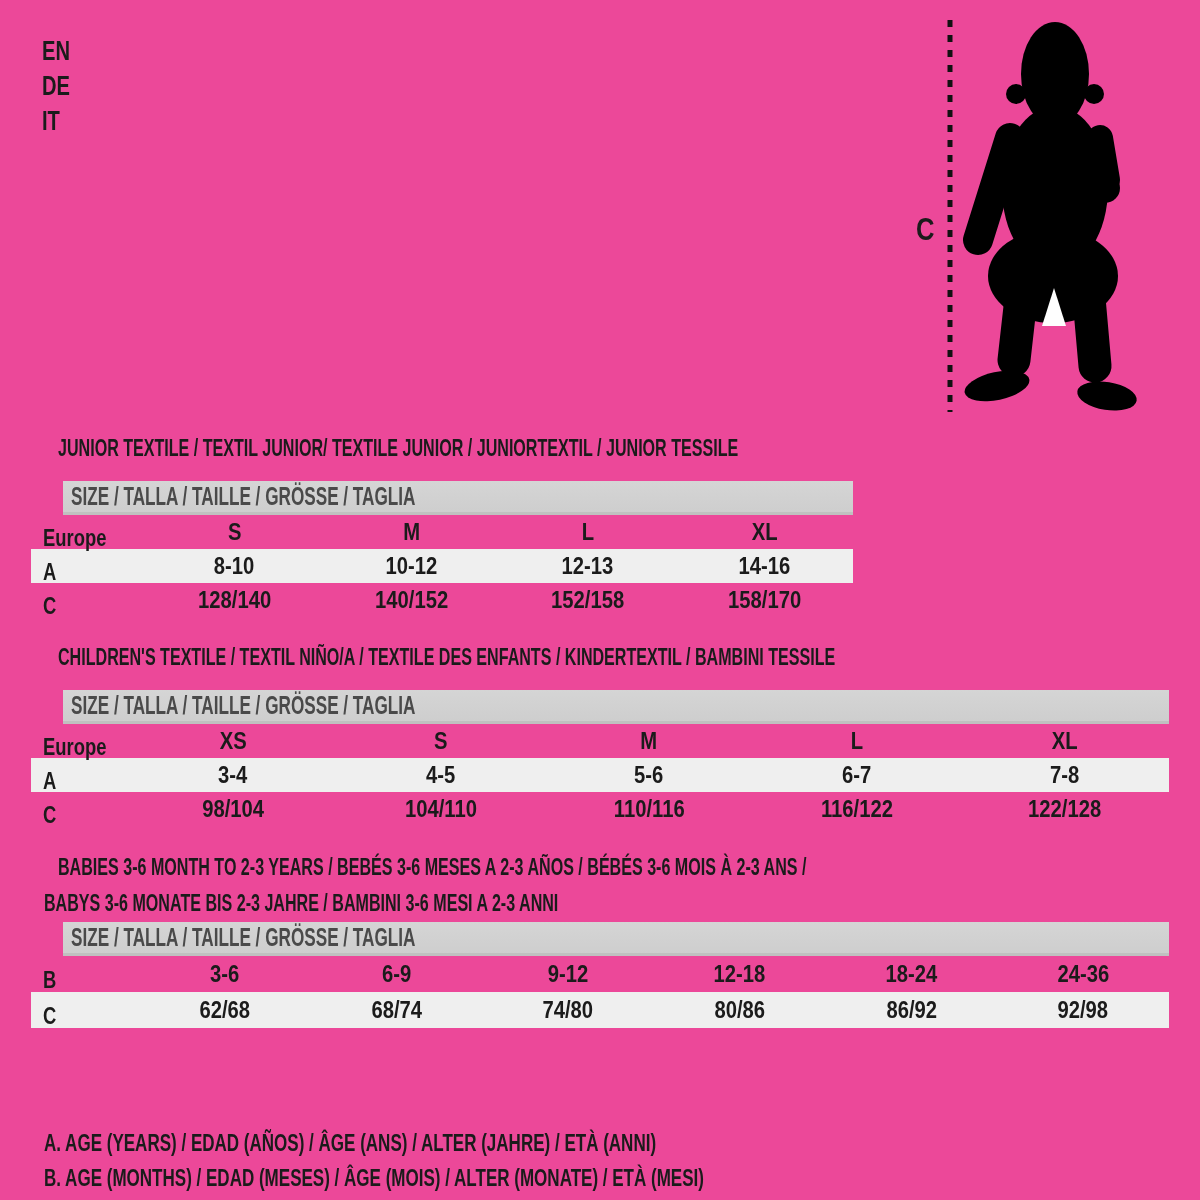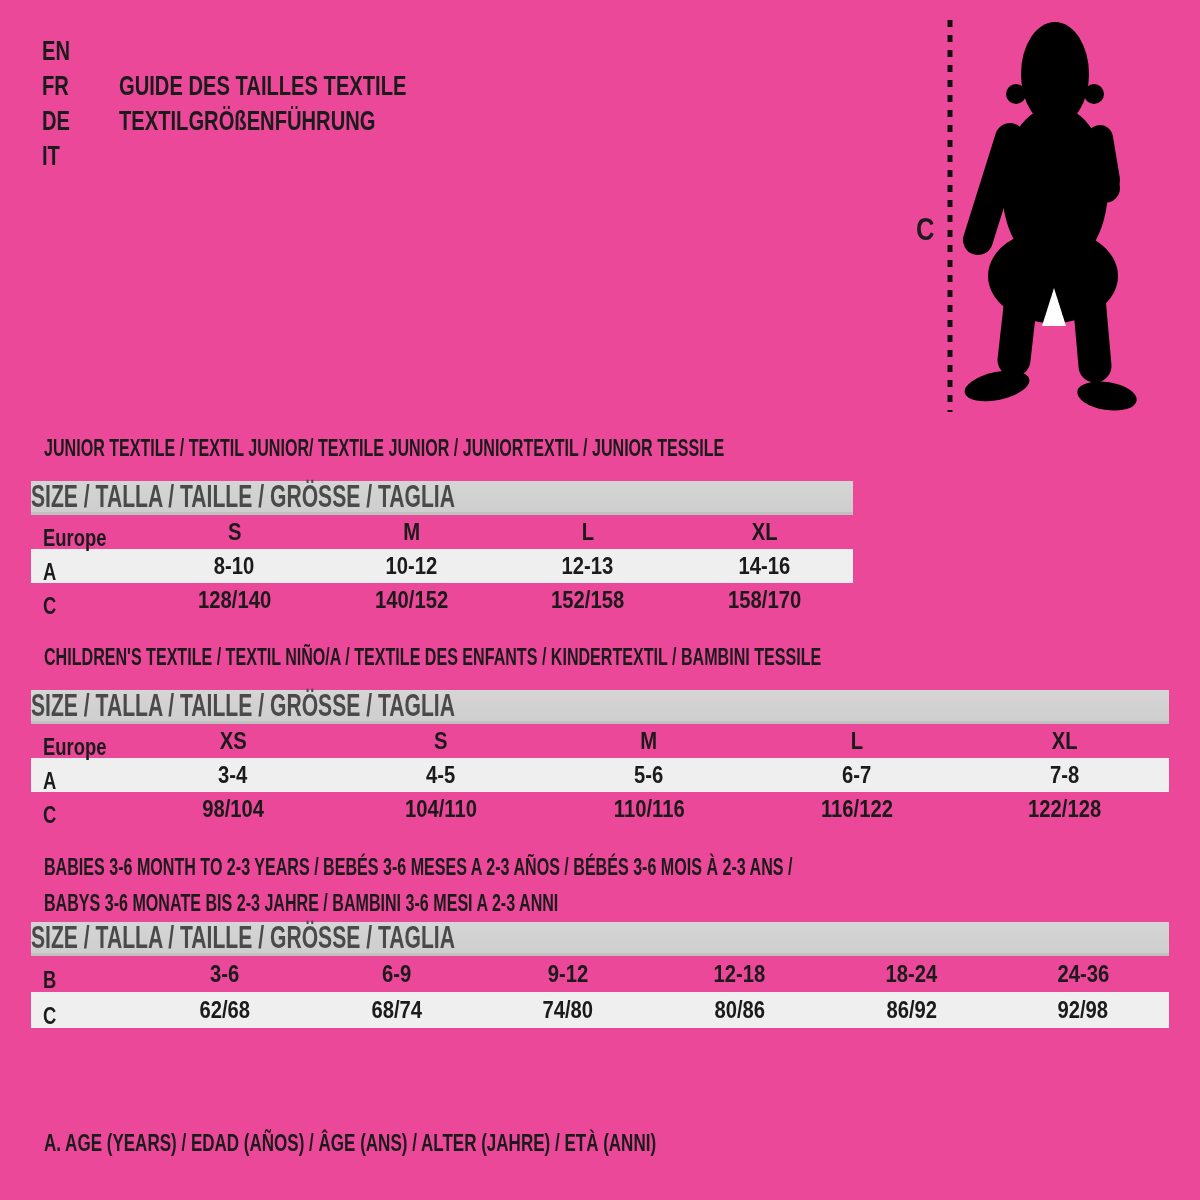--- a/index.html
+++ b/index.html
@@ -35,35 +35,36 @@
   .measure-label .sq{transform:scaleX(0.8);}
 
   
   .section{position:absolute;}
   .sec-junior{left:31px;top:433px;width:822px;--labw:115px;}
   .sec-children{left:31px;top:642px;width:1138px;--labw:98px;}
   .sec-babies{left:31px;top:852px;width:1138px;--labw:108px;}
 
   .sec-title{position:absolute;left:13px;font-size:24px;line-height:30px;height:30px;}
   .sec-title .sq{transform:scaleX(0.67);}
-  .sec-title.line1{top:0;}
+  .sec-title.line1{top:0;margin-left:14px;}
   .sec-title.line2{top:36px;}
 
   .tbl{position:absolute;left:0;right:0;}
   .sec-junior .tbl{top:48px;}
   .sec-children .tbl{top:48px;}
   .sec-babies .tbl{top:70px;}
 
   .tbl-head{
     height:31px;line-height:31px;
     background:linear-gradient(#d5d5d5,#cecece);
     border-bottom:3px solid #c0c0c0;
-    padding-left:0;
+    padding-left:8px;
     color:#4a4a4a;
-    font-size:32px;
+    font-size:26px;
+    margin-left:32px;
   }
   .tbl-head .sq{transform:scaleX(0.66);}
 
   .trow{display:flex;align-items:center;height:34px;font-size:23px;}
   .sec-babies .trow{height:36px;}
   .trow.shaded{background:#efefef;}
   .tlabel{width:var(--labw);padding-left:12px;box-sizing:border-box;margin-top:12px;}
   .tlabel .sq{transform:scaleX(0.8);}
   .tcell{flex:1;text-align:center;}
   .tcell .sq{transform:scaleX(0.88);}
@@ -76,26 +77,21 @@
 </head>
 <body>
 
 <div class="page">
 
   <div class="lang-header">
     <div class="lang-row">
       <span class="lang-code"><span class="sq">EN</span></span>
     </div>
     <div class="lang-row">
-      <span class="lang-code"><span class="sq">FR</span></span>
-      <span class="lang-title"><span class="sq">GUIDE DES TAILLES TEXTILE</span></span>
-    </div>
-    <div class="lang-row">
       <span class="lang-code"><span class="sq">DE</span></span>
-      <span class="lang-title"><span class="sq">TEXTILGRÖßENFÜHRUNG</span></span>
     </div>
     <div class="lang-row">
       <span class="lang-code"><span class="sq">IT</span></span>
     </div>
   </div>
 
   <div class="figure">
     <svg viewBox="0 0 265 412" xmlns="http://www.w3.org/2000/svg">
 
       <path d="M55 12 V404" stroke="#111" stroke-width="5" stroke-dasharray="7 8" fill="none"></path>
@@ -213,15 +209,16 @@
             <div class="tcell"><span class="sq sqC">80/86</span></div>
             <div class="tcell"><span class="sq sqC">86/92</span></div>
             <div class="tcell"><span class="sq sqC">92/98</span></div>
           </div>
         </div>
     </div>
   </div>
 
   <div class="footer">
     <div class="footer-line"><span class="sq">A. AGE (YEARS) / EDAD (AÑOS) / ÂGE (ANS) / ALTER (JAHRE) / ETÀ (ANNI)</span></div>
+    <div class="footer-line"><span class="sq">B. AGE (MONTHS) / EDAD (MESES) / ÂGE (MOIS) / ALTER (MONATE) / ETÀ (MESI)</span></div>
   </div>
 
 </div>
 
 </body></html>

